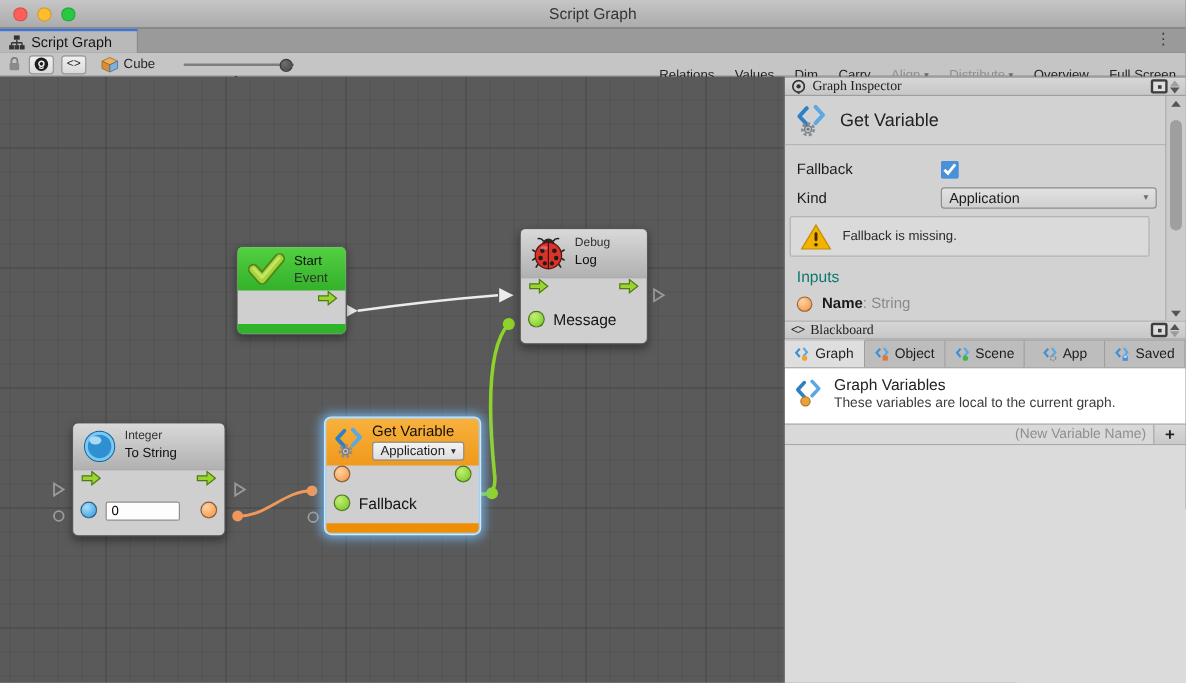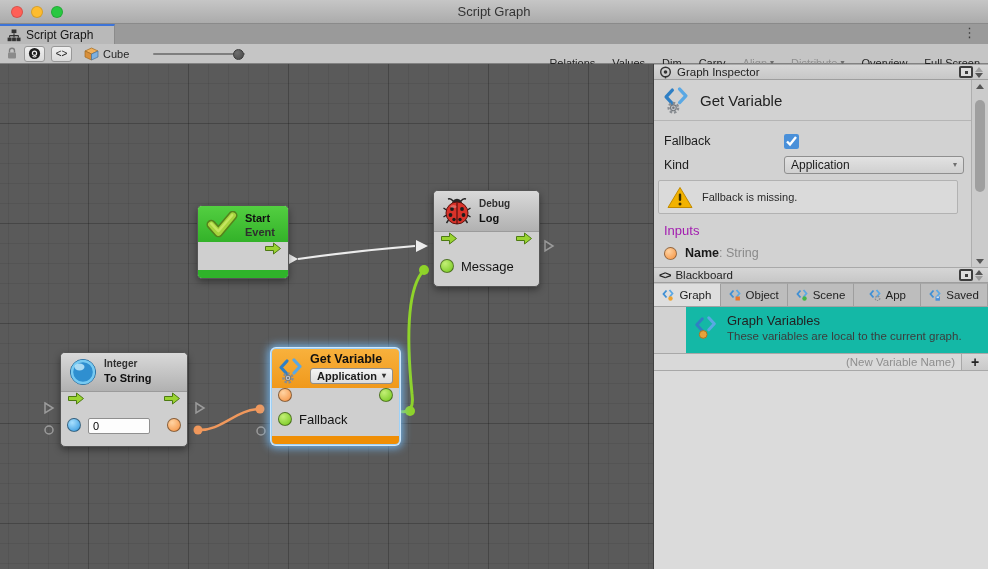--- a/index.html
+++ b/index.html
@@ -49,21 +49,21 @@
               linear-gradient(to right, rgba(0,0,0,.07) 1px, transparent 1px),
               linear-gradient(to bottom, rgba(0,0,0,.07) 1px, transparent 1px);
             background-size:100px 100px,100px 100px,20px 20px,20px 20px;
             background-position:-12px -41px,-12px -41px,-12px -1px,-12px -1px; }
   .wires { position:absolute; left:0; top:0; }
 
   
   .node { position:absolute; border:1px solid #555; border-radius:5px; background:#cfcfcf;
           box-shadow:0 3px 7px rgba(0,0,0,.38); }
   .node.selected { border-color:#9ed1f7; box-shadow:0 0 0 1px #cfe7fa, 0 0 9px 3px rgba(118,190,252,.85); }
-  .n-head { display:flex; align-items:flex-end; gap:7px; padding:4px 8px; border-radius:4px 4px 0 0;font-weight:bold; }
+  .n-head { display:flex; align-items:center; gap:7px; padding:4px 8px; border-radius:4px 4px 0 0; }
   .head-green  { background:linear-gradient(#53cf41,#33b229); }
   .head-gray   { background:linear-gradient(#d9d9d9,#b1b1b1); border-bottom:1px solid #9b9b9b; }
   .head-orange { background:linear-gradient(#f8b13c,#f0991c); }
   .t-small { font-size:10px; color:#2f2f2f; line-height:12px; }
   .t-big   { font-size:11px; color:#101010; line-height:16px; }
   .n-row { display:flex; gap:7px; padding:0 6px; height:27px; }
   .n-foot { height:8px; border-radius:0 0 4px 4px; }
   .foot-green  { background:#2fb32a; }
   .foot-orange { background:#ef8e05; }
   .port { width:14px; height:14px; border-radius:50%; border:1px solid rgba(0,0,0,.45); flex:0 0 auto; }
@@ -75,21 +75,21 @@
   .val-input { width:62px; height:16px; border:1px solid #8f8f8f; border-radius:2px; background:#fdfdfd;
                font-size:11px; padding:0 4px; font-family:"Liberation Sans",sans-serif; }
   .node-dd { height:16px; display:inline-flex; align-items:center; gap:5px; padding:0 6px; margin-top:2px;
              background:linear-gradient(#f4f4f4,#dddddd); border:1px solid #8f8f8f; border-radius:3px; font-size:11px; color:#1b1b1b; }
 
   
   .panel { width:335px; height:505px; background:#d2d2d2; border-left:1px solid #404040;
            font-size:12px; color:#1d1d1d; display:flex; flex-direction:column; }
   .p-header { height:16px; flex:0 0 16px; background:linear-gradient(#d6d6d6,#c7c7c7);
               border-top:1px solid #a9a9a9; border-bottom:1px solid #9e9e9e;
-              display:flex; align-items:center; gap:5px; padding:0 5px; font-size:11.5px; color:#222; }
+              display:flex; align-items:center; gap:5px; padding:0 5px; font-size:11.5px; color:#222;font-family:Liberation Serif, serif; }
   .hdr-right { margin-left:auto; display:flex; align-items:center; gap:2px; }
   .win-ico { width:14px; height:12px; background:#3d3d3d; border-radius:2px; position:relative; }
   .win-ico::before { content:""; position:absolute; left:2px; top:2px; right:2px; bottom:2px; background:#dedede; }
   .win-ico::after { content:""; position:absolute; left:6px; top:5px; width:3px; height:3px; background:#3d3d3d; }
   .mini-arrows { display:flex; flex-direction:column; gap:1px; }
   .tri-up   { width:0; height:0; border-left:4px solid transparent; border-right:4px solid transparent; border-bottom:5px solid #555; }
   .tri-down { width:0; height:0; border-left:4px solid transparent; border-right:4px solid transparent; border-top:5px solid #555; }
   .tri-dim { opacity:.4; }
 
   .insp-body { position:relative; height:187px; flex:0 0 187px; background:#d2d2d2; }
@@ -99,37 +99,37 @@
   .frow { position:absolute; left:10px; right:24px; height:18px; display:flex; align-items:center; }
   .frow .lbl { width:120px; font-size:12.5px; color:#1c1c1c; }
   .row-fallback { top:52px; } .row-kind { top:76px; }
   .chk { width:15px; height:15px; accent-color:#4a90d9; }
   .dropdown { flex:1; height:18px; background:linear-gradient(#e2e2e2,#d0d0d0); border:1px solid #8f8f8f; border-radius:3px;
               display:flex; align-items:center; padding:0 6px; font-size:12px; color:#1b1b1b; }
   .dropdown .dd-arrow { margin-left:auto; }
   .warnbox { position:absolute; left:4px; right:30px; top:100px; height:34px; background:#dadada;
              border:1px solid #b2b2b2; border-radius:2px; display:flex; align-items:center; gap:9px; padding:0 8px; }
   .warnbox .wtxt { font-size:11px; color:#2a2a2a; }
-  .inputs-h { position:absolute; left:10px; top:143px; font-size:13px; color:#a21caf; }
+  .inputs-h { position:absolute; left:10px; top:143px; font-size:13px; color:#0f766e; }
   .row-name { position:absolute; left:10px; top:166px; display:flex; align-items:center; gap:8px; }
   .mini-port { width:13px; height:13px; border-radius:50%; border:1px solid rgba(0,0,0,.4);
                background:radial-gradient(circle at 35% 30%, #ffd3a2, #f59140); }
   .nm { font-weight:bold; font-size:12.5px; color:#1a1a1a; }
   .nt { font-size:12.5px; color:#8a8a8a; }
 
   .v-scroll { position:absolute; top:0; right:0; width:17px; height:187px; background:#cbcbcb; border-left:1px solid #aeaeae; }
   .sb-btn { height:12px; display:flex; align-items:center; justify-content:center; }
   .sb-thumb { position:absolute; left:3px; top:20px; width:10px; height:92px; background:#9f9f9f; border-radius:5px; }
   .sb-bot { position:absolute; bottom:0; left:0; right:0; }
 
   .bb-tabs { height:24px; flex:0 0 24px; display:flex; background:#b4b4b4; border-bottom:1px solid #a2a2a2; }
   .bb-tab { flex:1; display:flex; align-items:center; justify-content:center; gap:4px; font-size:11.5px; color:#1d1d1d;
             background:#bdbdbd; border-right:1px solid #9e9e9e; border-top:1px solid #a8a8a8; }
   .bb-tab.active { background:#dedede; border-top:1px solid #c4c4c4; }
-  .gv-section { height:46px; flex:0 0 46px; background:#14b8a6; display:flex; gap:9px; padding:6px 10px 0 8px;margin-left:32px; }
+  .gv-section { height:46px; flex:0 0 46px; background:#ffffff; display:flex; gap:9px; padding:6px 10px 0 8px; }
   .gv-title { font-size:13px; color:#222; margin-bottom:2px; }
   .gv-desc { font-size:11.5px; color:#3c3c3c; }
   .newvar { height:18px; flex:0 0 18px; display:flex; border-top:1px solid #a8a8a8; border-bottom:1px solid #a8a8a8; }
   .newvar input { flex:1; border:none; background:#d9d9d9; text-align:right; padding:0 6px; font-size:11.5px; color:#8e8e8e;
                   font-family:"Liberation Sans",sans-serif; }
   .newvar input::placeholder { color:#8e8e8e; }
   .plus-btn { width:27px; background:linear-gradient(#d9d9d9,#c9c9c9); border-left:1px solid #a8a8a8;
               display:flex; align-items:center; justify-content:center; font-size:14px; font-weight:bold; color:#222; }
   .panel-empty { flex:1; background:#dbdbdb; }
 </style>

